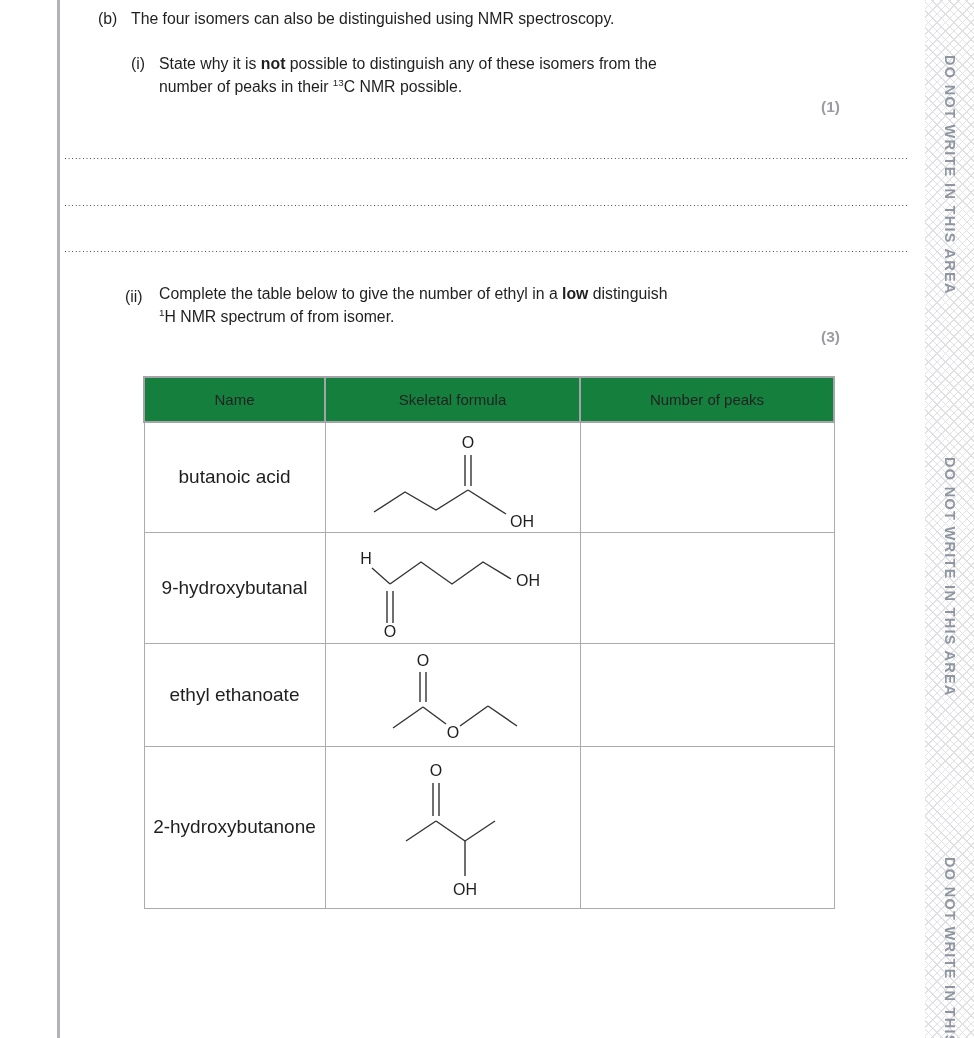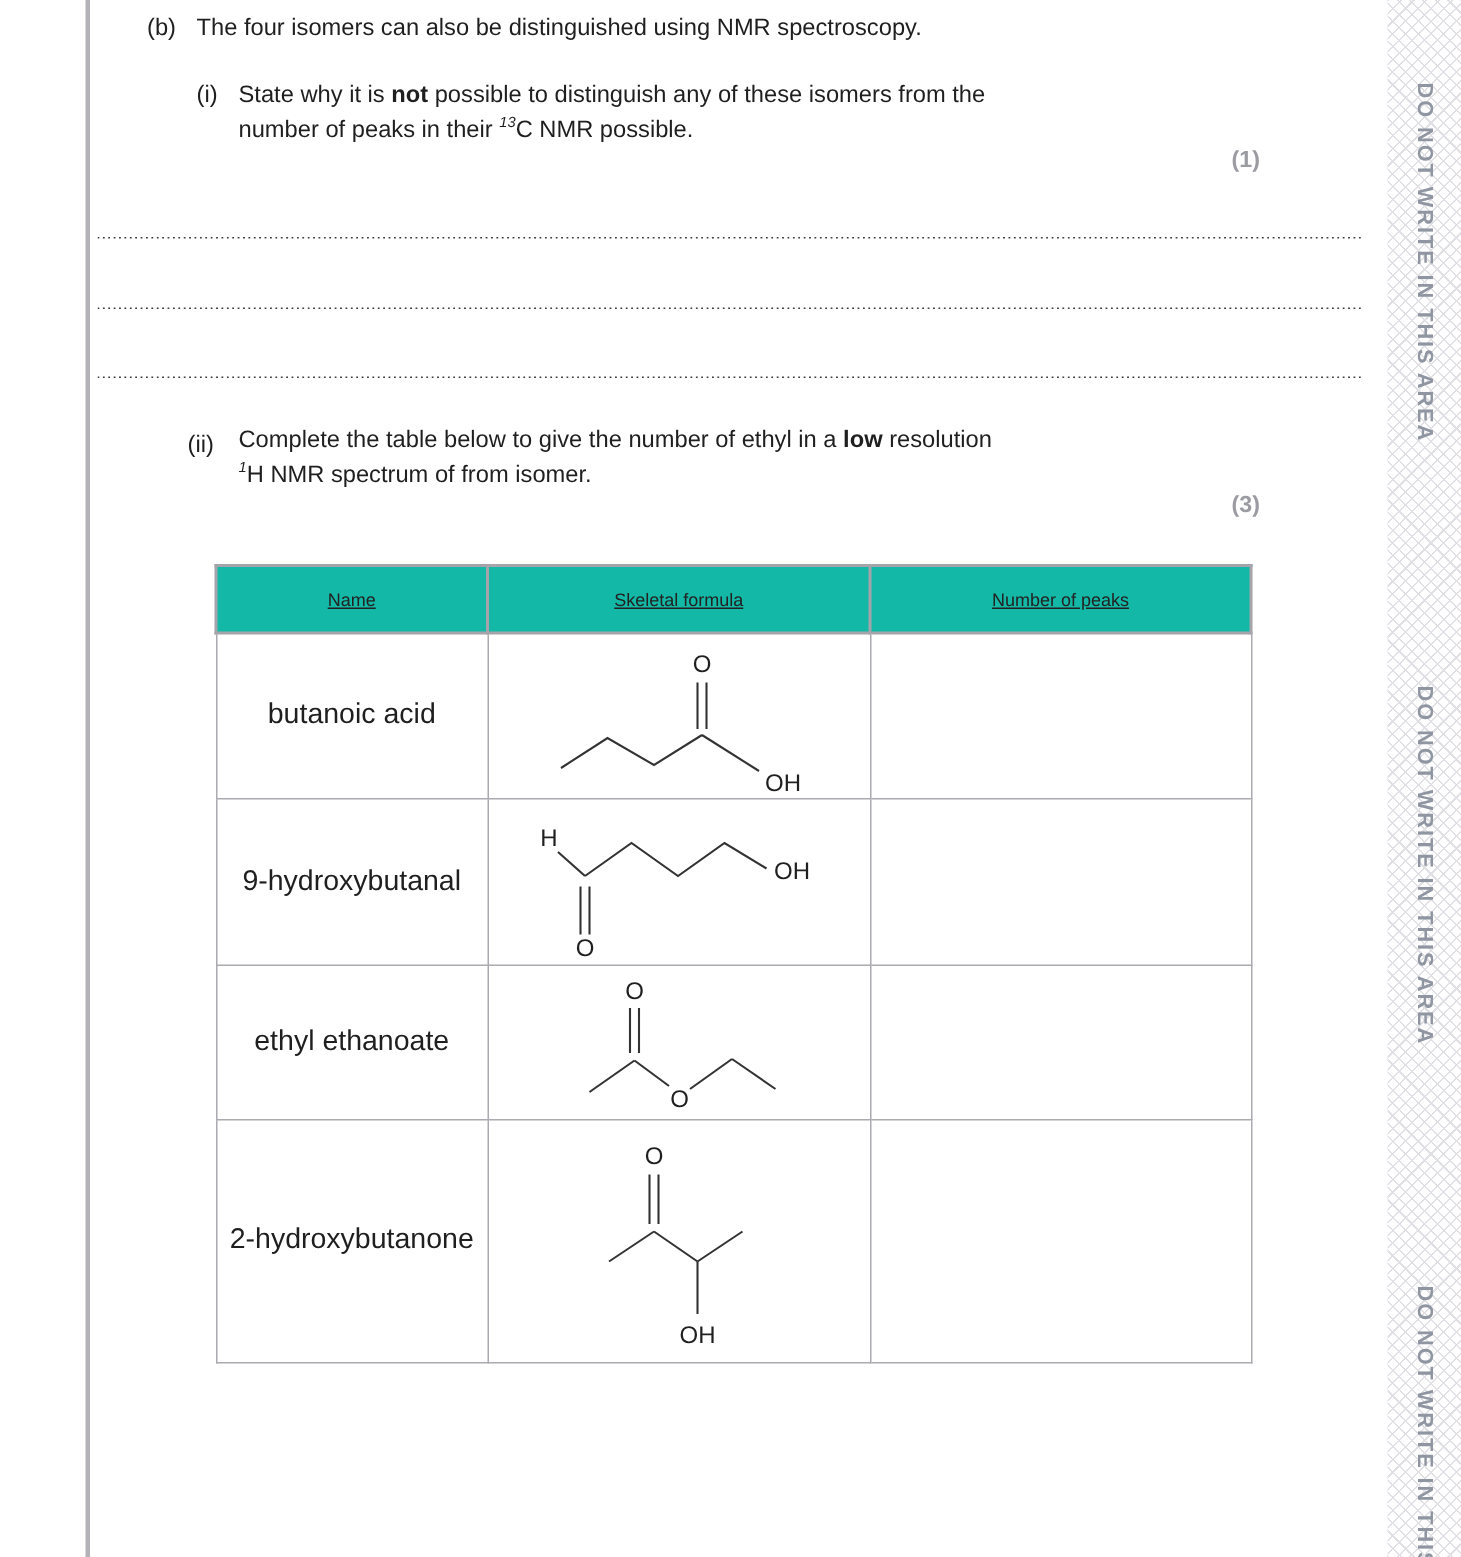--- a/index.html
+++ b/index.html
@@ -14,59 +14,59 @@
   .marks { position:absolute; left:770px; width:70px; text-align:right;
            font-weight:bold; font-size:15.5px; color:#9b9ba2; }
 
   .answer-line { position:absolute; left:65px; width:843px; height:2px;
     background-image:repeating-linear-gradient(90deg,#3c3c3c 0 1.3px, transparent 1.3px 3.6px);
     background-repeat:repeat-x; background-size:3.6px 1.4px; cursor:text; }
 
   table.peaks { position:absolute; left:143px; top:376px; width:690px;
     border-collapse:collapse; table-layout:fixed; }
   table.peaks th {
-    background:#14b8a6; border:2px solid #a4a4aa; height:41px;
-    font-weight:normal; font-size:12px; color:#222;text-decoration:underline; }
+    background:#15803d; border:2px solid #a4a4aa; height:41px;
+    font-weight:normal; font-size:15px; color:#222; }
   table.peaks td { border:1.5px solid #aaaab0; background:#fff; padding:0; }
   td.name-cell { text-align:center; font-size:19px; color:#1f1f1f; }
   td.formula-cell { text-align:center; vertical-align:middle; }
   td.formula-cell svg { display:block; margin:0 auto; }
   .mol { stroke:#333; stroke-width:1.4; fill:none; }
   .atom { font-family:"Liberation Sans", sans-serif; font-size:16px; fill:#1f1f1f; stroke:none; }
 
   .side-strip { position:absolute; left:925px; top:0; width:49px; height:1038px;
     background-color:#ffffff;
     background-image:
       repeating-linear-gradient(45deg,  #e1e1e5 0 1px, transparent 1px 6px),
       repeating-linear-gradient(135deg, #e1e1e5 0 1px, transparent 1px 6px);
     overflow:hidden; }
   .vtext { position:absolute; left:50%; transform:translateX(-50%);
     writing-mode:vertical-rl; white-space:nowrap;
     font-weight:bold; font-size:14.5px; letter-spacing:1.3px; color:#8f96a1; }
 
-  sup.iso { font-size:0.62em; vertical-align:super; line-height:0;font-style:italic; }
+  sup.iso { font-size:0.62em; vertical-align:super; line-height:0; }
 </style>
 </head>
 <body>
 
 <div class="left-rule"></div>
 
 <div class="q-label" style="left:98px; top:8px;">(b)</div>
 <div class="q-text" style="left:131px; top:8px;">The four isomers can also be distinguished using NMR spectroscopy.</div>
 
 <div class="q-label" style="left:131px; top:53px;">(i)</div>
 <div class="q-text" style="left:159px; top:53px; width:620px;"><span>State why it is </span><b>not</b><span> possible to distinguish any of these isomers from the</span><br><span>number of peaks in their </span><sup class="iso">13</sup><span>C NMR possible.</span></div>
 <div class="marks" style="top:98px;">(1)</div>
 
 <div class="answer-line" style="top:158px;"></div>
 <div class="answer-line" style="top:205px;"></div>
 <div class="answer-line" style="top:251px;"></div>
 
 <div class="q-label" style="left:125px; top:286px;">(ii)</div>
-<div class="q-text" style="left:159px; top:283px; width:630px;"><span>Complete the table below to give the number of ethyl in a </span><b>low</b><span> resolution</span><br><sup class="iso">1</sup><span>H NMR spectrum of from isomer.</span></div>
+<div class="q-text" style="left:159px; top:283px; width:630px;"><span>Complete the table below to give the number of ethyl in a </span><b>low</b><span> distinguish</span><br><sup class="iso">1</sup><span>H NMR spectrum of from isomer.</span></div>
 <div class="marks" style="top:328px;">(3)</div>
 
 <table class="peaks">
   <colgroup>
       <col style="width:181px">
       <col style="width:255px">
       <col style="width:254px">
     </colgroup>
   <thead>
     <tr>

